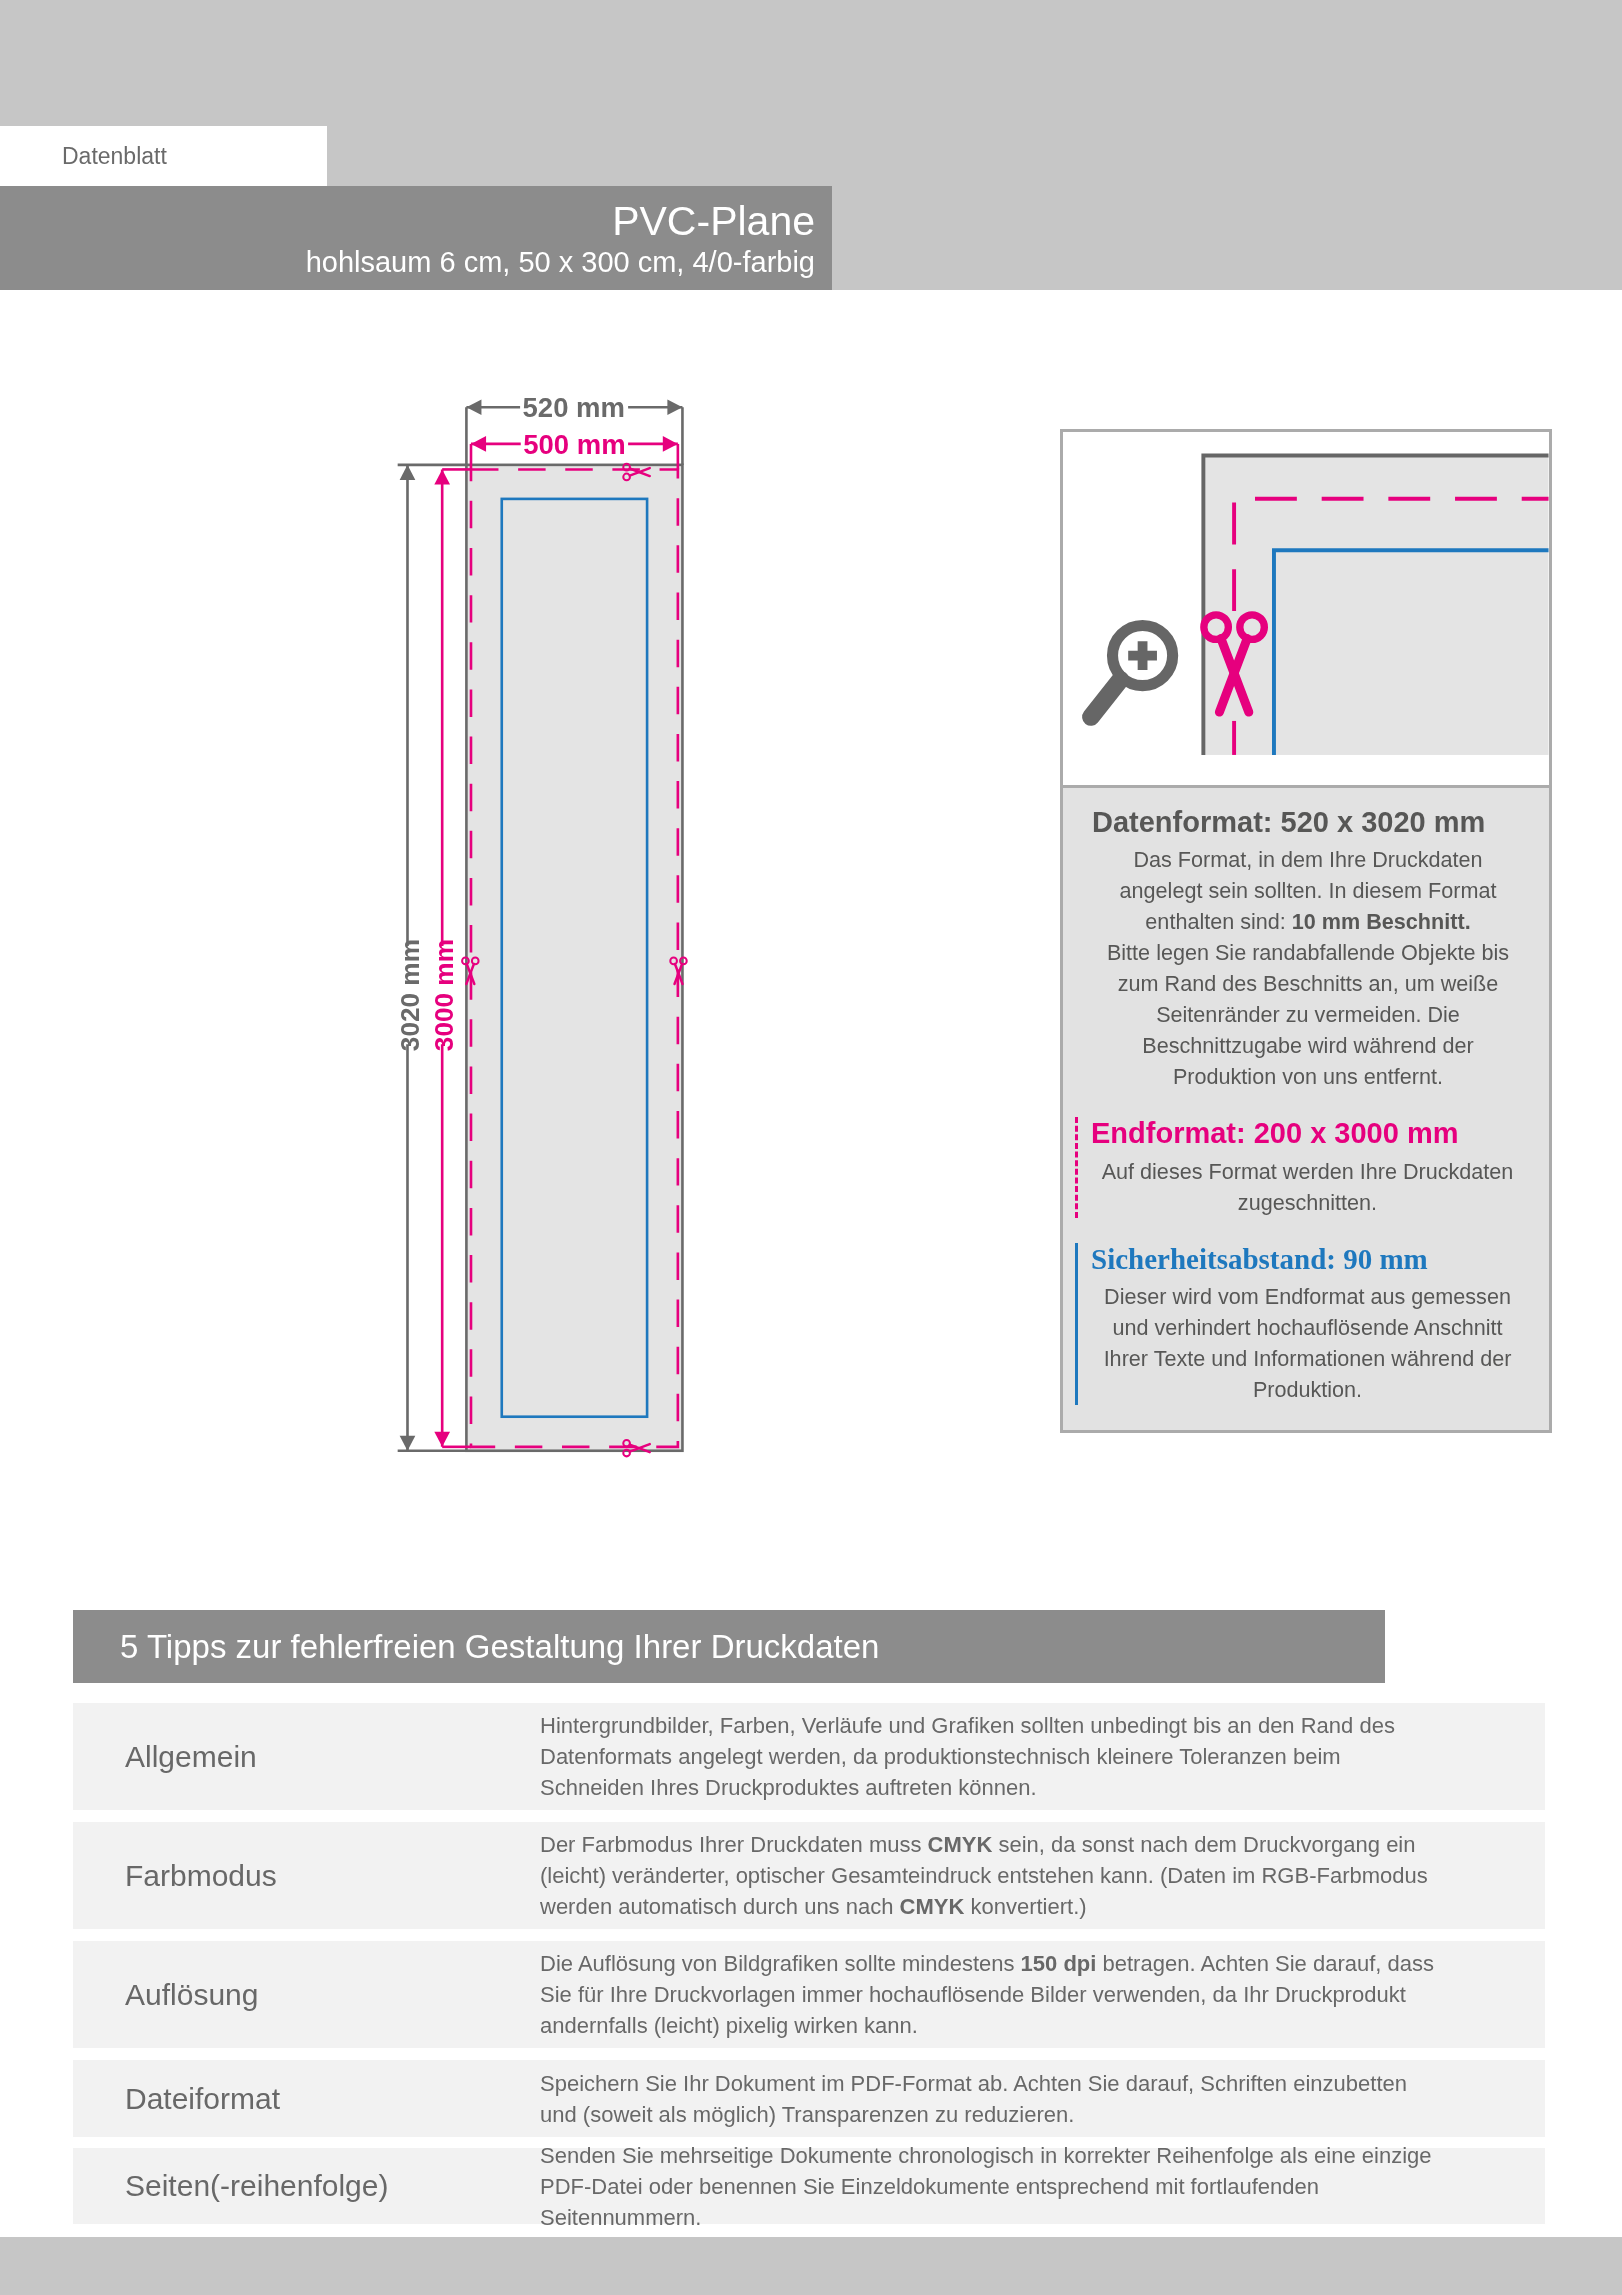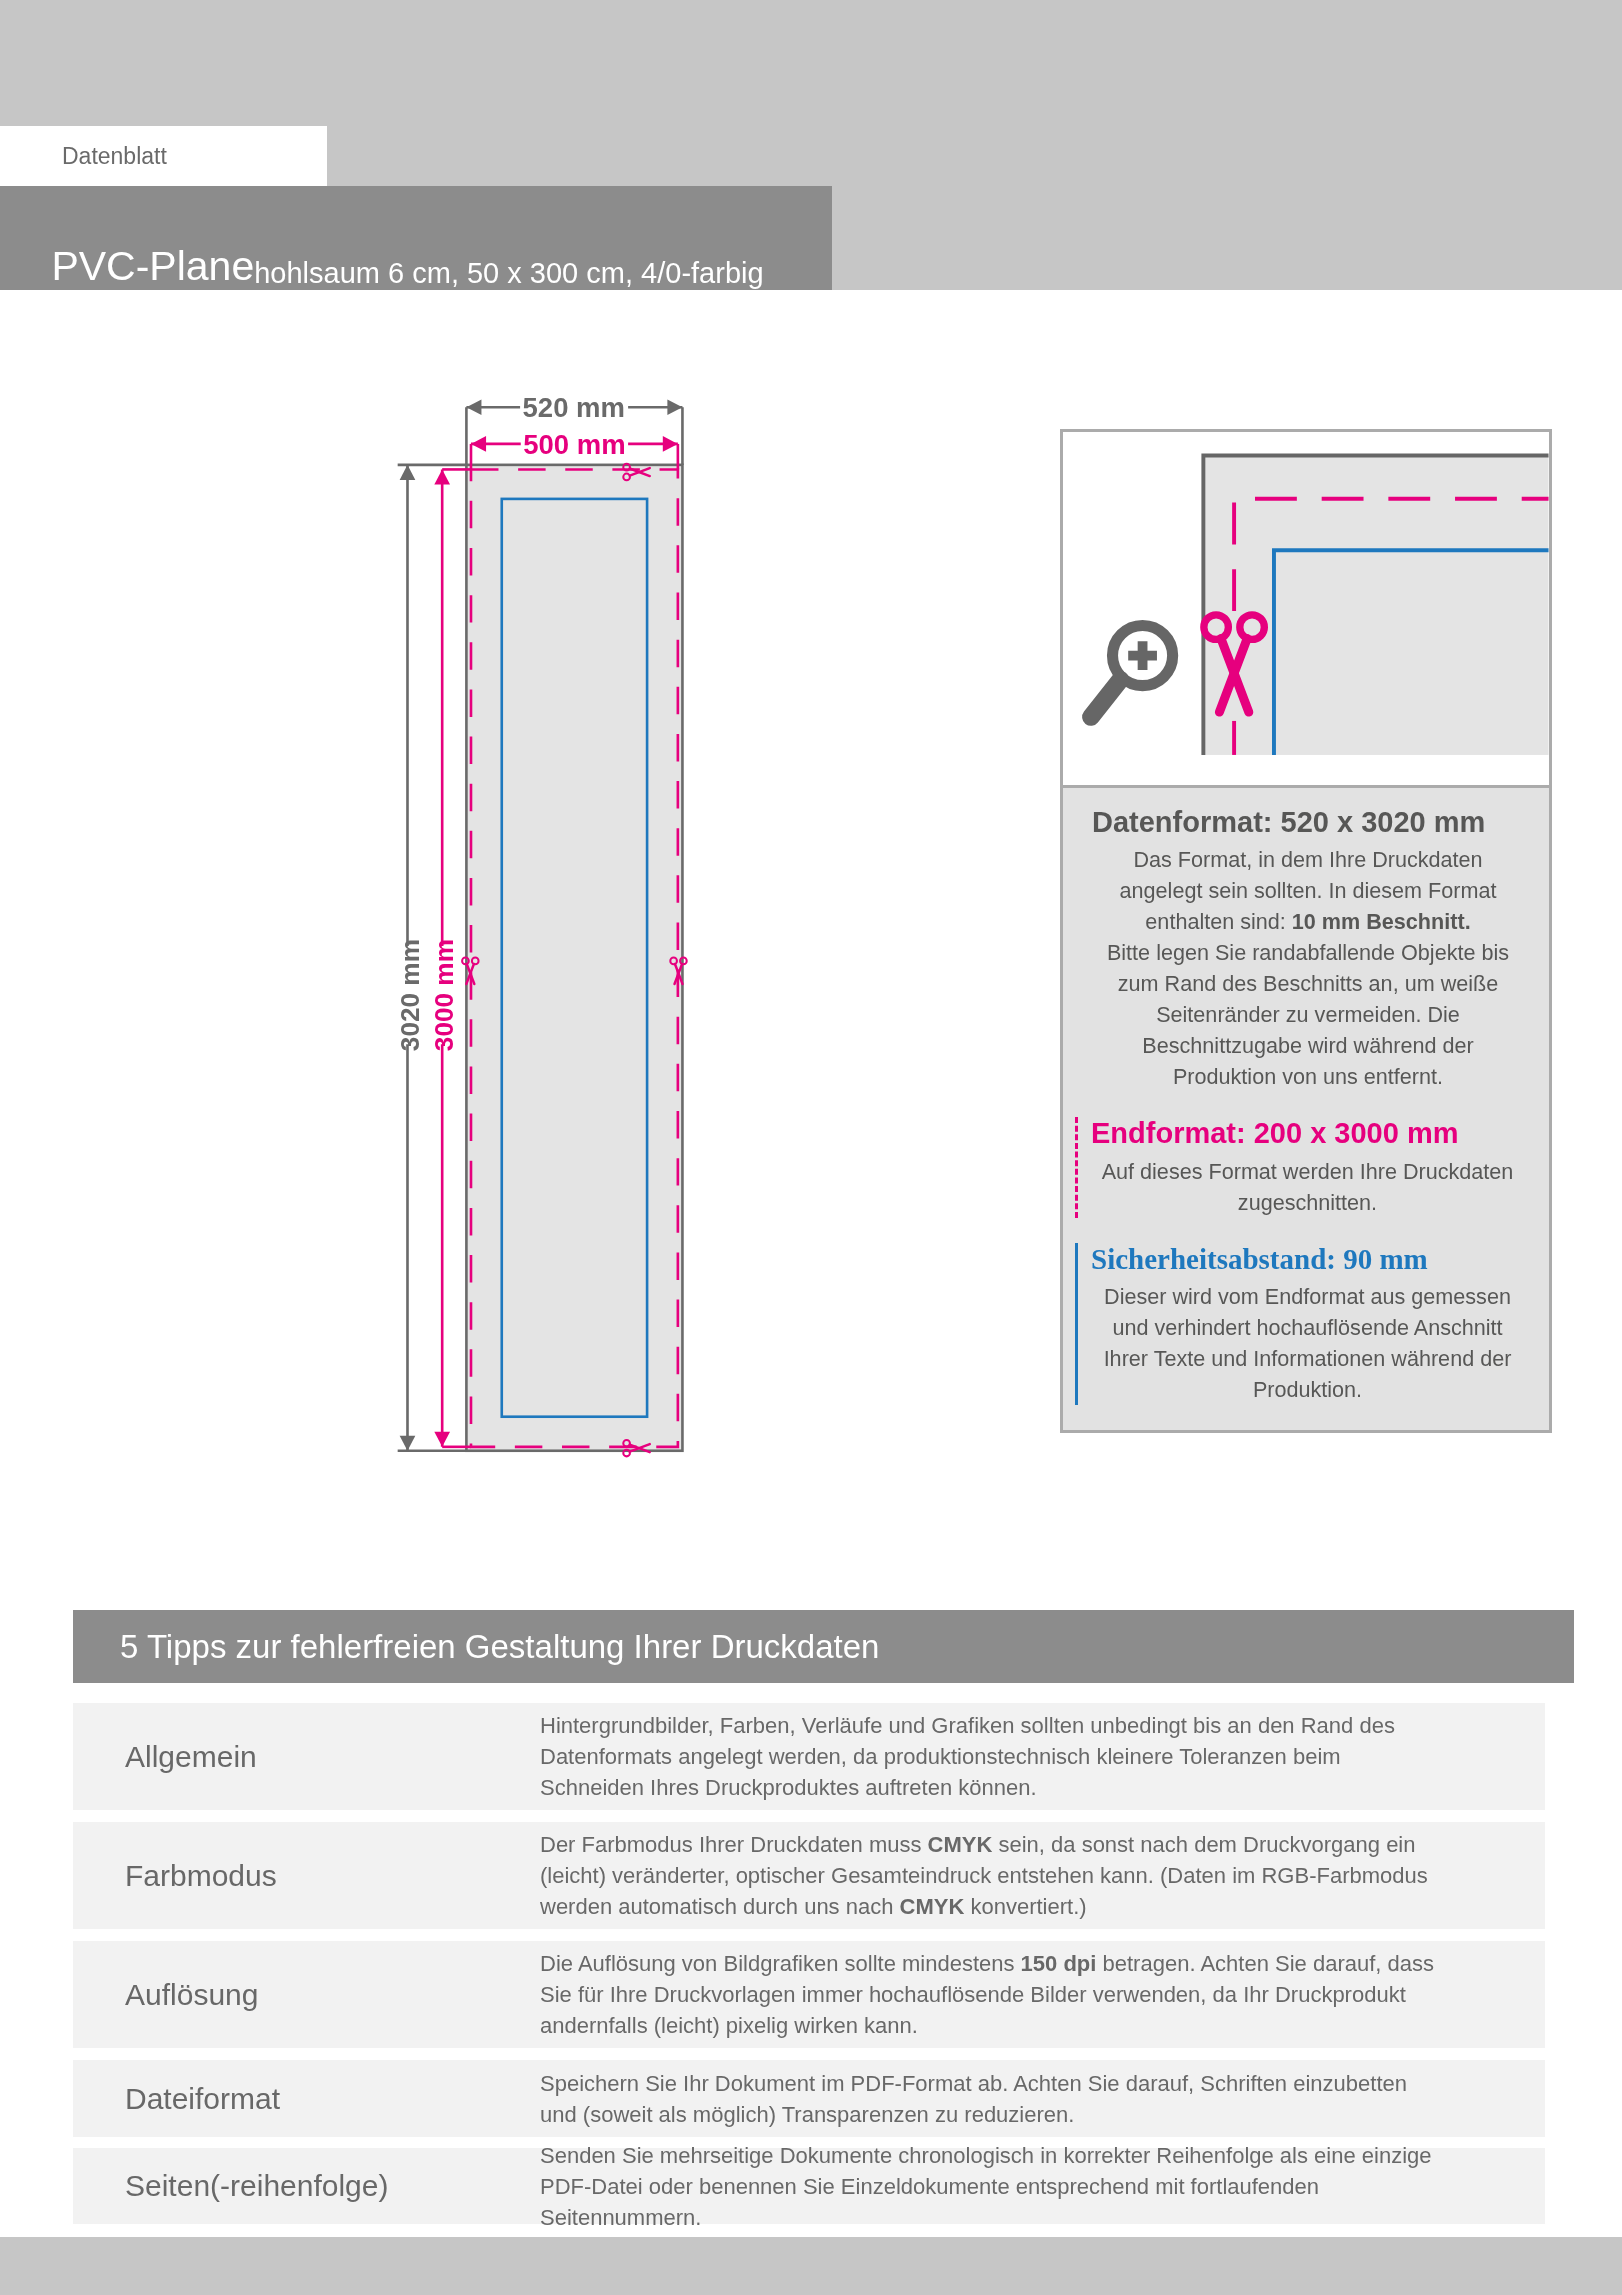--- a/index.html
+++ b/index.html
@@ -6,21 +6,21 @@
   #page{position:relative;width:1623px;height:2295px;background:#ffffff;overflow:hidden;
         font-family:"Liberation Sans",sans-serif;color:#575756;}
   .abs{position:absolute;}
 
   
   #top-band{left:0;top:0;width:1623px;height:290px;background:#c6c6c6;}
   #datenblatt-box{left:0;top:126px;width:327px;height:60px;background:#ffffff;
                   display:flex;align-items:center;padding-left:62px;box-sizing:border-box;}
   #datenblatt-box span{font-size:23px;color:#6a6a6a;}
   #product-band{left:0;top:186px;width:832px;height:104px;background:#8c8c8c;
-                display:flex;flex-direction:row;align-items:flex-end;justify-content:center;
+                display:flex;flex-direction:column;align-items:flex-end;justify-content:center;
                 padding-right:17px;box-sizing:border-box;color:#ffffff;}
   .product-title{font-size:41px;line-height:47px;}
   .product-variant{font-size:29px;line-height:34px;}
 
   
   #diagram{left:353px;top:366px;width:380px;height:1126px;}
   svg text{font-family:"Liberation Sans",sans-serif;}
 
   
   #panel{left:1060px;top:429px;width:492px;height:1004px;border:3.3px solid #ababab;
@@ -31,21 +31,21 @@
   .block-title{font-size:29px;font-weight:bold;margin:0 0 5.2px 0;color:#575756;}
   #panel-body p{font-size:21.6px;line-height:31px;margin:0;color:#575756;text-align:center;}
   .para-gap{margin-top:17px;}
   .rule-block{margin:25px 0 0 -17px;padding-left:13px;}
   .rule-endformat{border-left:3.9px dashed #e6007e;}
   .rule-endformat .block-title{color:#e6007e;}
   .rule-safety{border-left:3.9px solid #1e78be;}
   .rule-safety .block-title{color:#1e78be;font-family:Liberation Serif, serif;}
 
   
-  #tips-header{left:73px;top:1610px;width:1501px;height:73px;background:#8c8c8c;
+  #tips-header{left:73px;top:1610px;width:1312px;height:73px;background:#8c8c8c;
                display:flex;align-items:center;padding-left:47px;box-sizing:border-box;}
   #tips-header span{color:#ffffff;font-size:33px;}
   .tip-row{left:73px;width:1472px;background:#f2f2f2;display:flex;align-items:center;
            box-sizing:border-box;padding-left:41px;}
   .tip-label{width:415px;flex:none;font-size:30px;color:#686868;margin-left:11px;}
   .tip-text{width:903px;flex:none;font-size:22px;line-height:31px;color:#686868;}
   .tip-text b, #panel-body b{font-weight:bold;}
 
   
   #footer-band{left:0;top:2237px;width:1623px;height:59px;background:#c6c6c6;}

